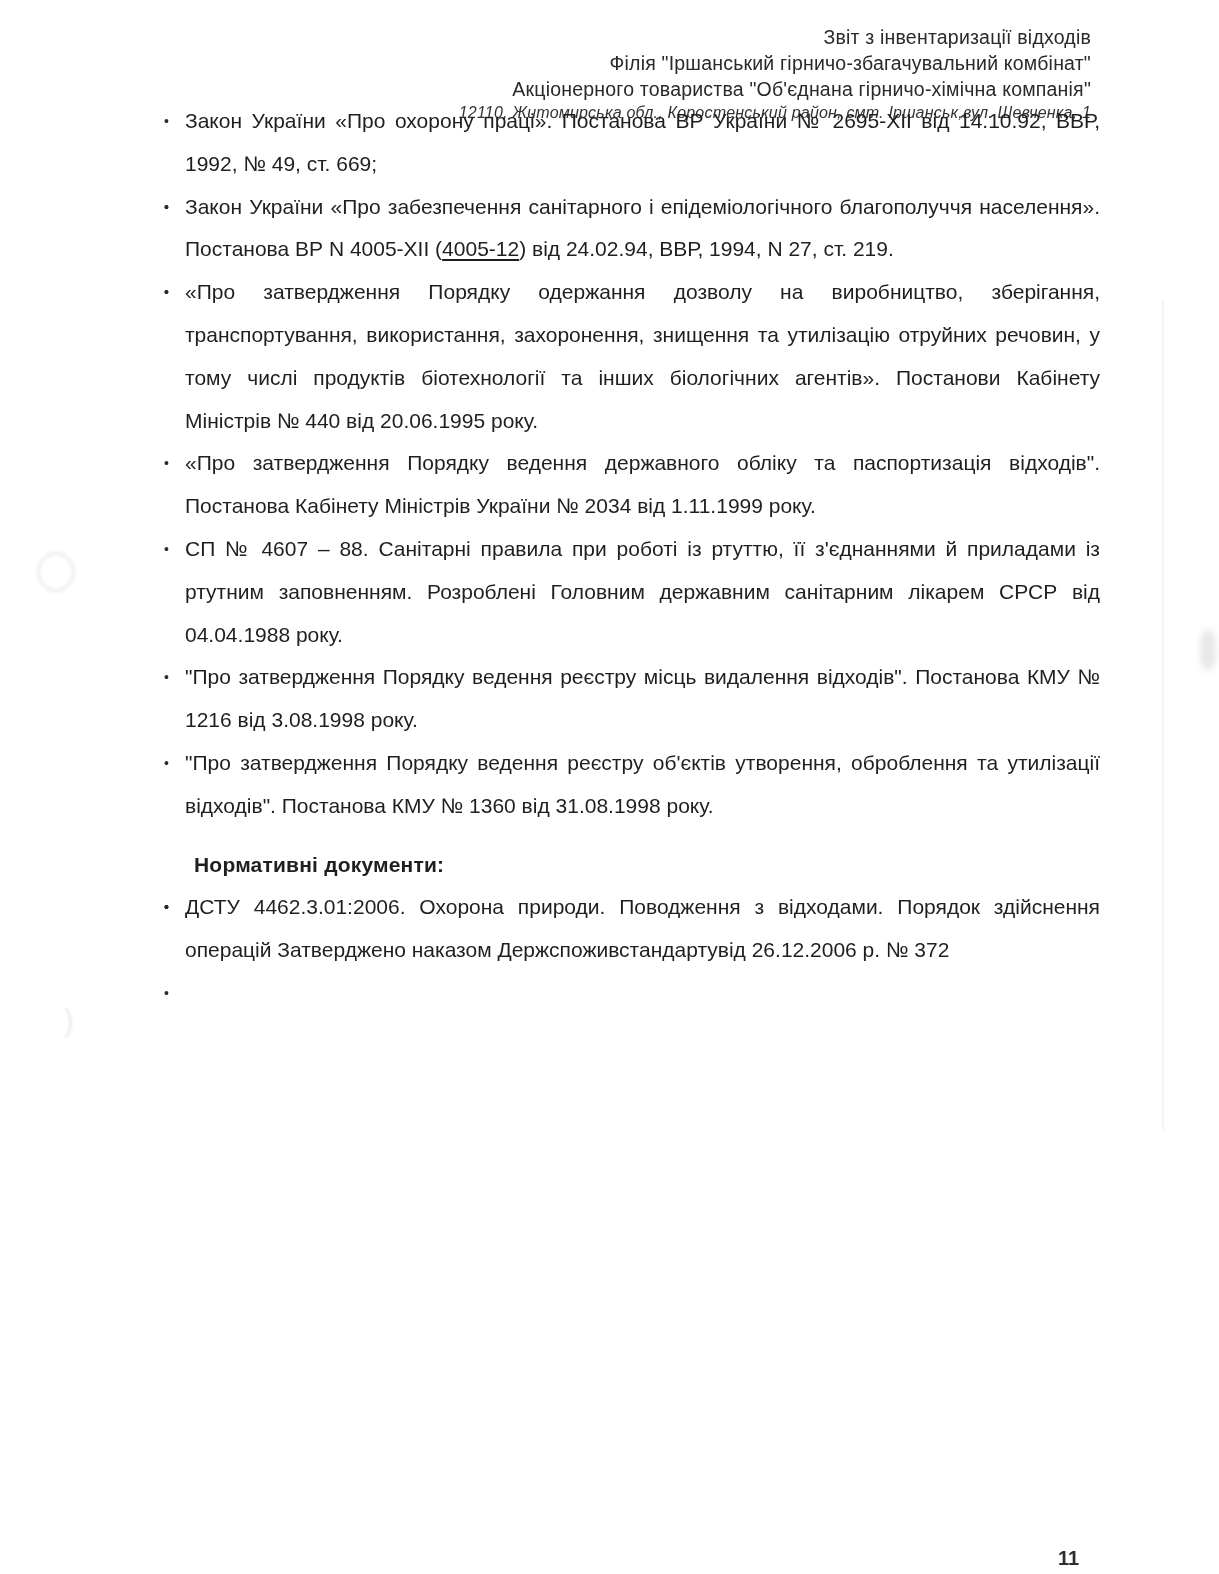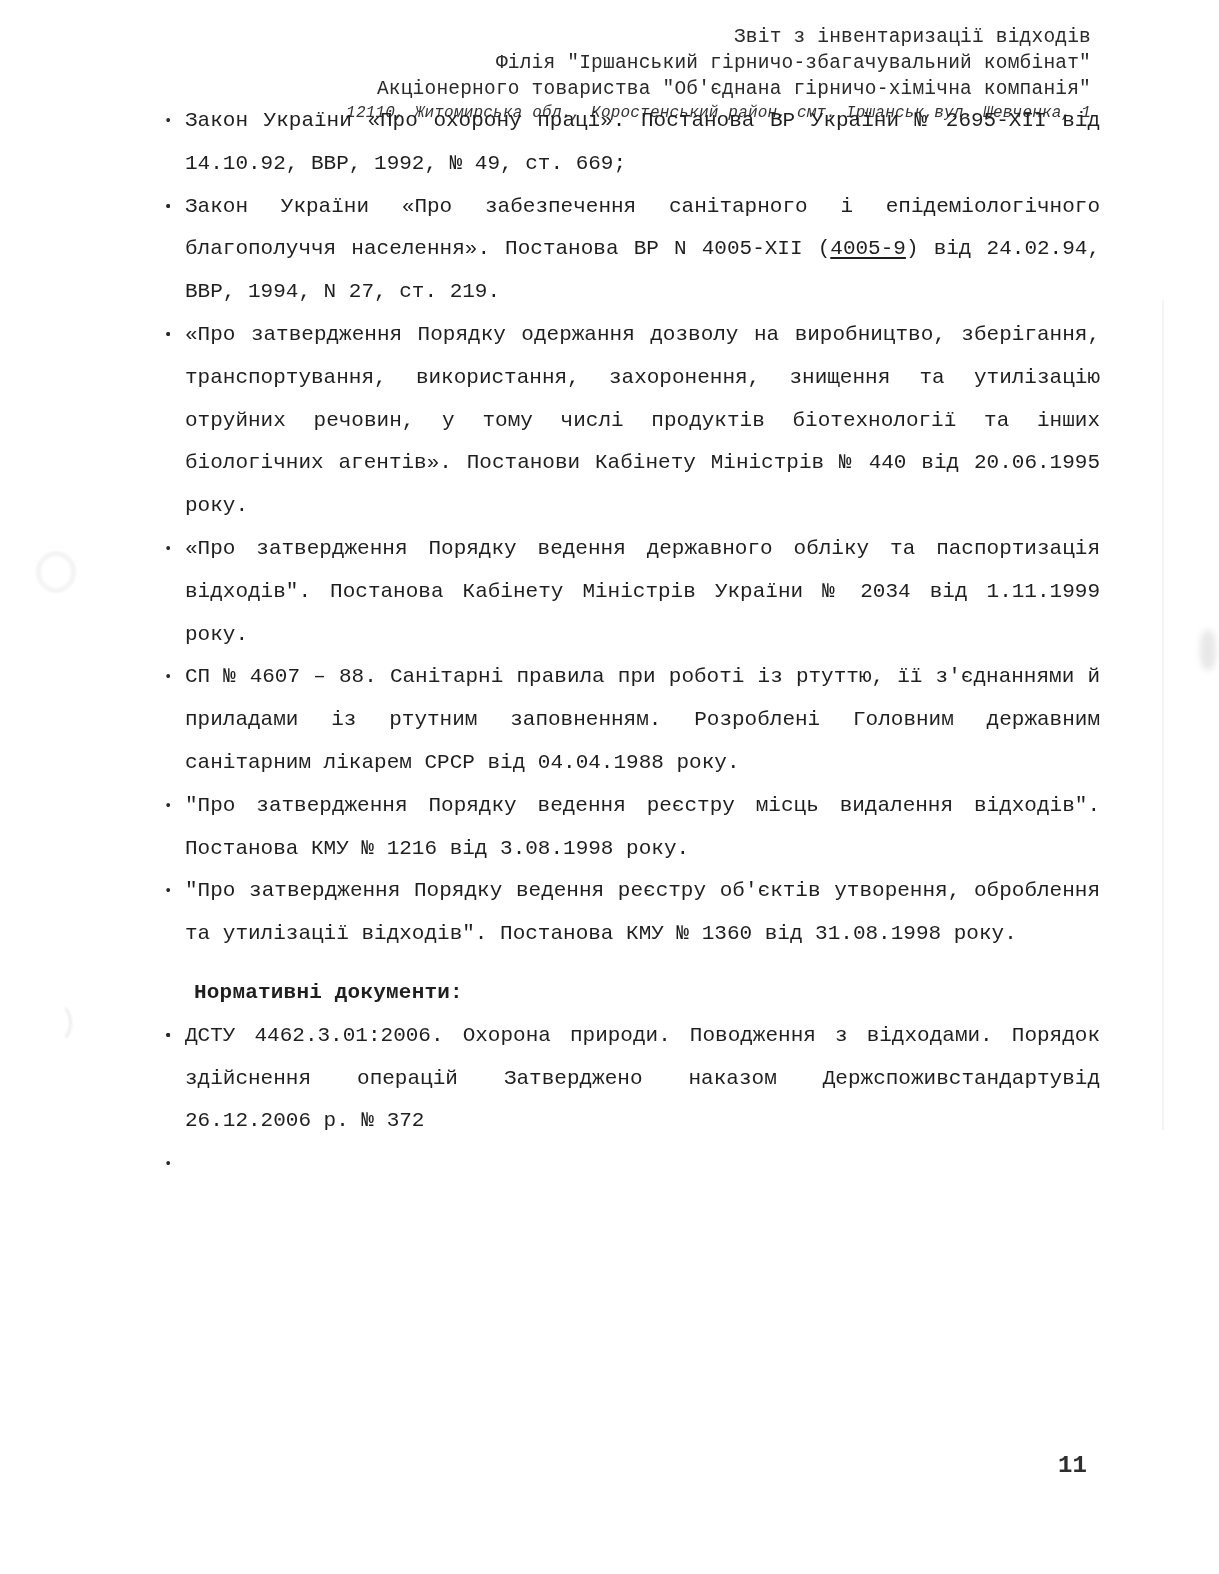--- a/index.html
+++ b/index.html
@@ -4,21 +4,21 @@
 <style>
   html,body { margin:0; padding:0; background:#9a9a9a; }
   .page {
     position: relative;
     width: 1219px;
     height: 1574px;
     margin: 0 auto;
     background: #ffffff;
     overflow: hidden;
     color: #1f1f1f;
-    font-family: Liberation Mono, monospace;
+    font-family: Liberation Sans, sans-serif;
   }
 
   
   .doc-header {
     position: absolute;
     top: 24px;
     right: 128px;
     text-align: right;
     font-size: 19.5px;
     line-height: 26px;
@@ -63,22 +63,22 @@
     margin-top: 16px;
     margin-left: 31px;
     text-align: left;
     letter-spacing: 0.2px;
   }
 
   
   .page-number {
     position: absolute;
     left: 1058px;
-    top: 1452px;
-    font-size: 24px;
+    top: 1547px;
+    font-size: 20px;
     font-weight: 700;
     color: #2e2e2e;
   }
 
   
   .artifact-ring {
     position: absolute;
     left: 36px; top: 551px;
     width: 30px; height: 32px;
     border: 5px solid rgba(0,0,0,0.045);
@@ -119,21 +119,21 @@
     <div>Звіт з інвентаризації відходів</div>
     <div>Філія "Іршанський гірничо-збагачувальний комбінат"</div>
     <div>Акціонерного товариства "Об'єднана гірничо-хімічна компанія"</div>
     <div class="h-address">12110, Житомирська обл., Коростенський район, смт. Іршанськ,вул. Шевченка, 1</div>
   </div>
 
   <div class="doc-body">
     <div id="legal-list">
         <div class="li"><span class="bullet">•</span><span><span>Закон України «Про охорону праці». Постанова ВР України № 2695-XII від 14.10.92, ВВР, 1992, № 49, ст. 669;</span></span></div>
         <div class="li"><span class="bullet">•</span></div>
-        <div class="li"><span class="bullet">•</span><span><span>Закон України «Про забезпечення санітарного і епідеміологічного благополуччя населення». Постанова ВР N 4005-XII (</span><span class="u">4005-9</span><span>) від 24.02.94, ВВР, 1994, N 27, ст. 219.</span></span></div>
+        <div class="li"><span class="bullet">•</span><span><span>Закон України «Про забезпечення санітарного і епідеміологічного благополуччя населення». Постанова ВР N 4005-XII (</span><span class="u">4005-12</span><span>) від 24.02.94, ВВР, 1994, N 27, ст. 219.</span></span></div>
         <div class="li"><span class="bullet">•</span></div>
         <div class="li"><span class="bullet">•</span><span><span>«Про затвердження Порядку одержання дозволу на виробництво, зберігання, транспортування, використання, захоронення, знищення та утилізацію отруйних речовин, у тому числі продуктів біотехнології та інших біологічних агентів». Постанови Кабінету Міністрів № 440 від 20.06.1995 року.</span></span></div>
         <div class="li"><span class="bullet">•</span><span><span>«Про затвердження Порядку ведення державного обліку та паспортизація відходів". Постанова Кабінету Міністрів України № 2034 від 1.11.1999 року.</span></span></div>
         <div class="li"><span class="bullet">•</span><span><span>СП № 4607 – 88. Санітарні правила при роботі із ртуттю, її з'єднаннями й приладами із ртутним заповненням. Розроблені Головним державним санітарним лікарем СРСР від 04.04.1988 року.</span></span></div>
         <div class="li"><span class="bullet">•</span><span><span>"Про затвердження Порядку ведення реєстру місць видалення відходів". Постанова КМУ № 1216 від 3.08.1998 року.</span></span></div>
         <div class="li"><span class="bullet">•</span><span><span>"Про затвердження Порядку ведення реєстру об'єктів утворення, оброблення та утилізації відходів". Постанова КМУ № 1360 від 31.08.1998 року.</span></span></div>
       </div>
     <div class="section-heading">Нормативні документи:</div>
     <div id="normative-list">
         <div class="li"><span class="bullet">•</span></div>

